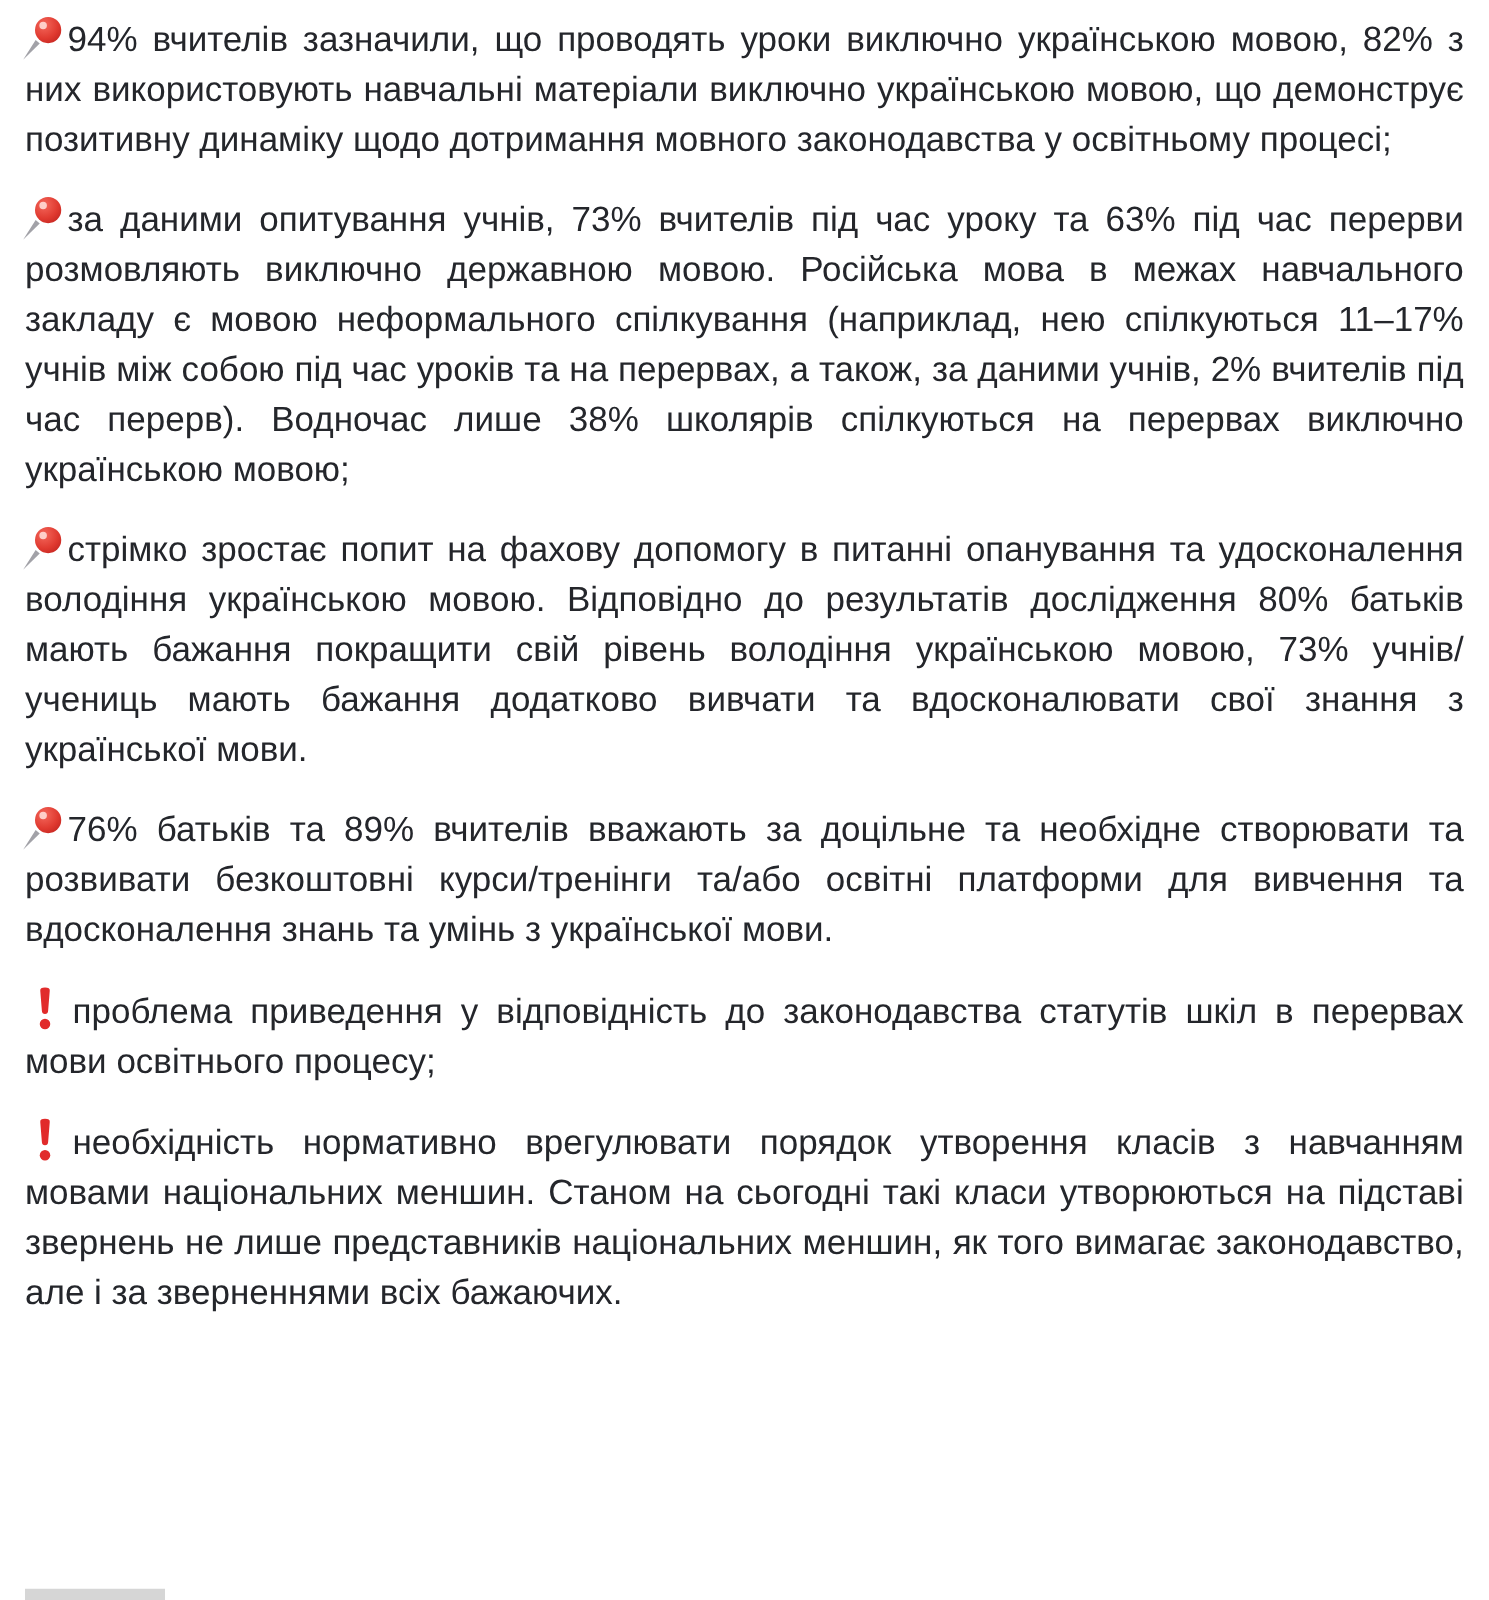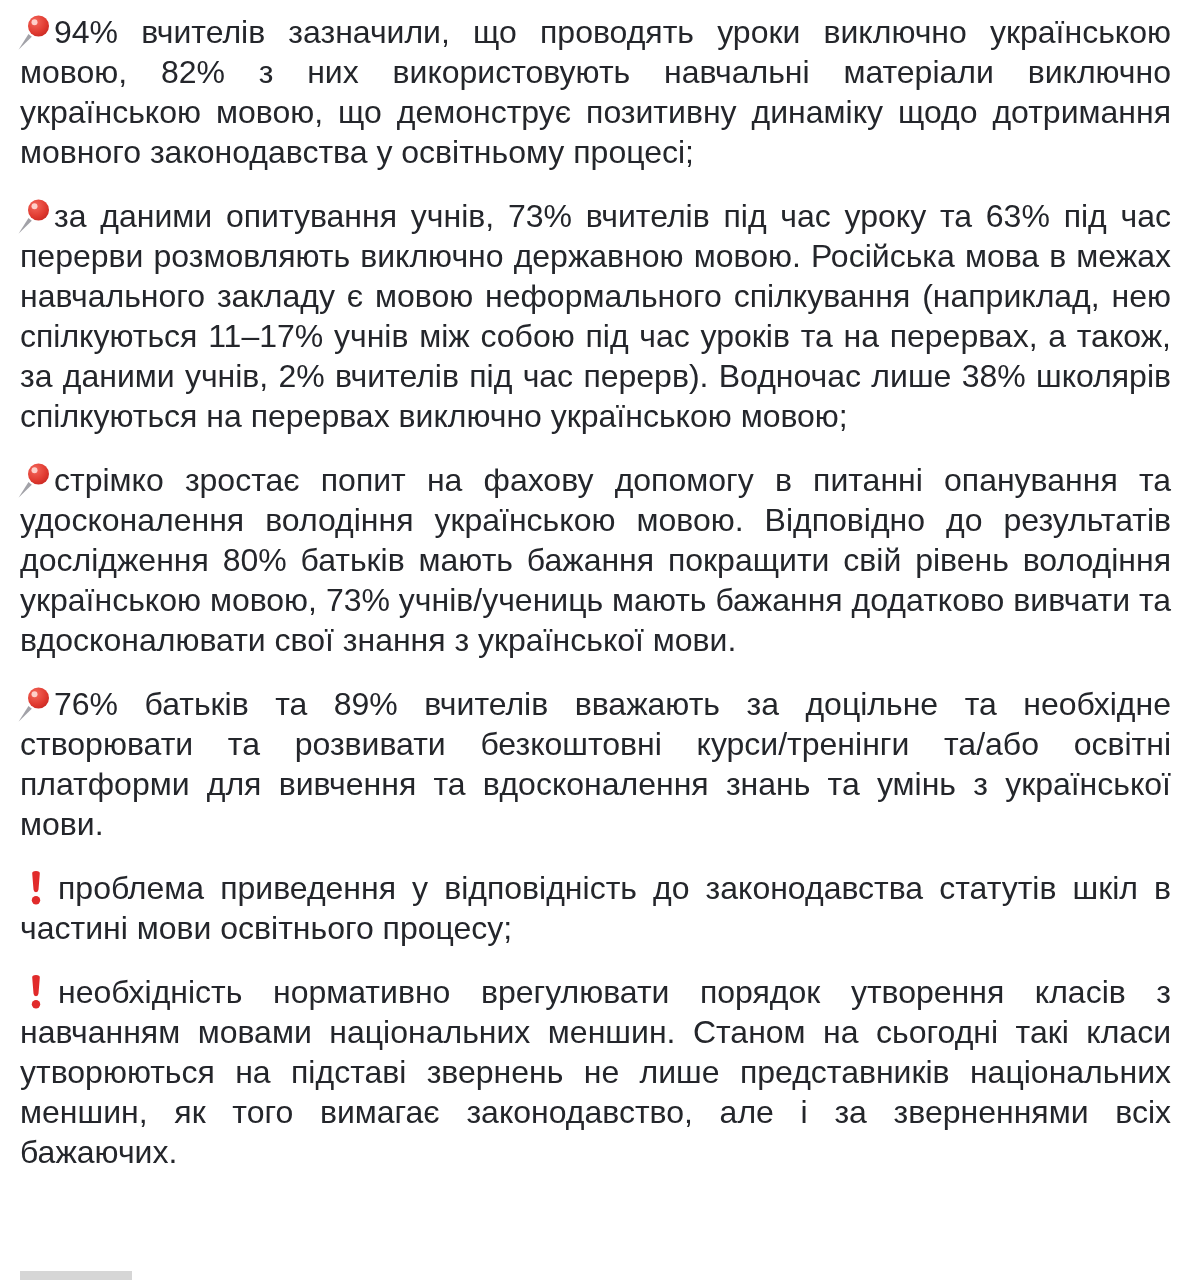--- a/index.html
+++ b/index.html
@@ -9,21 +9,21 @@
     background: #ffffff;
     overflow: hidden;
     position: relative;
     font-family: "Liberation Sans", sans-serif;
     color: #24262b;
   }
   .content {
     padding: 12px 20px 0 20px;
   }
   .para {
-    font-size: 32px;
+    font-size: 28px;
     line-height: 40px;
     text-align: justify;
     margin: 0 0 24px 0;
   }
   .icon-pin {
     display: inline-block;
     width: 38px;
     height: 38px;
     vertical-align: -9px;
     margin-left: -5px;
@@ -92,21 +92,21 @@
       <circle cx="23.5" cy="12" r="10.5" fill="url(#pinGrad)"></circle>
       <circle cx="19.5" cy="8.3" r="3" fill="#ffd9d4" opacity="0.92"></circle>
     </svg></span><span>76% батьків та 89% вчителів вважають за доцільне та необхідне створювати та розвивати безкоштовні курси/тренінги та/або освітні платформи для вивчення та вдосконалення знань та умінь з української мови.</span>
   </p>
 
 
   <p class="para">
     <span class="icon-excl"><svg viewBox="0 0 20 36" width="20" height="36">
       <path d="M6.2 4.6 Q5.9 2.0 10 2.0 Q14.1 2.0 13.8 4.6 L12.5 20.6 Q12.3 23.2 10 23.2 Q7.7 23.2 7.5 20.6 Z" fill="#e12b2b"></path>
       <circle cx="10" cy="31.2" r="4.2" fill="#e12b2b"></circle>
-    </svg></span><span>проблема приведення у відповідність до законодавства статутів шкіл в частині мови освітнього процесу;</span>
+    </svg></span><span>проблема приведення у відповідність до законодавства статутів шкіл в перервах мови освітнього процесу;</span>
   </p>
 
   <p class="para">
     <span class="icon-excl"><svg viewBox="0 0 20 36" width="20" height="36">
       <path d="M6.2 4.6 Q5.9 2.0 10 2.0 Q14.1 2.0 13.8 4.6 L12.5 20.6 Q12.3 23.2 10 23.2 Q7.7 23.2 7.5 20.6 Z" fill="#e12b2b"></path>
       <circle cx="10" cy="31.2" r="4.2" fill="#e12b2b"></circle>
     </svg></span><span>необхідність нормативно врегулювати порядок утворення класів з навчанням мовами національних меншин. Станом на сьогодні такі класи утворюються на підставі звернень не лише  представників національних меншин, як того вимагає законодавство, але і за зверненнями всіх бажаючих.</span>
   </p>
 
 </div>

